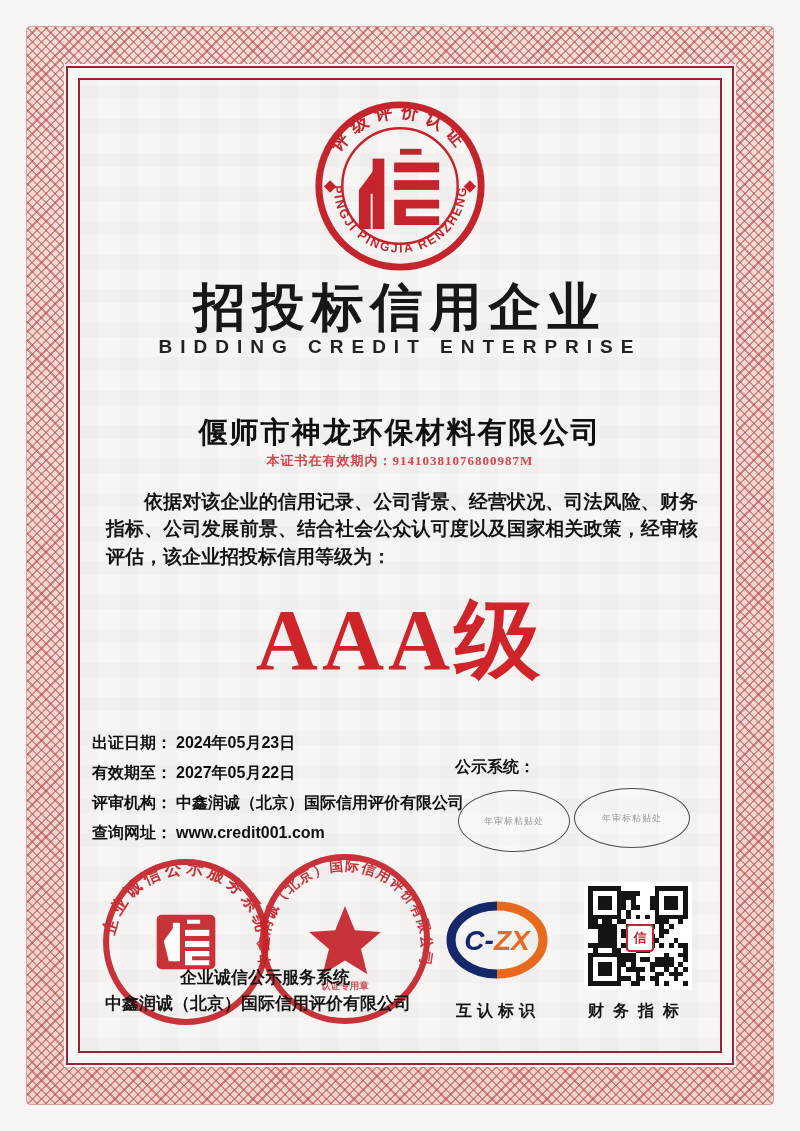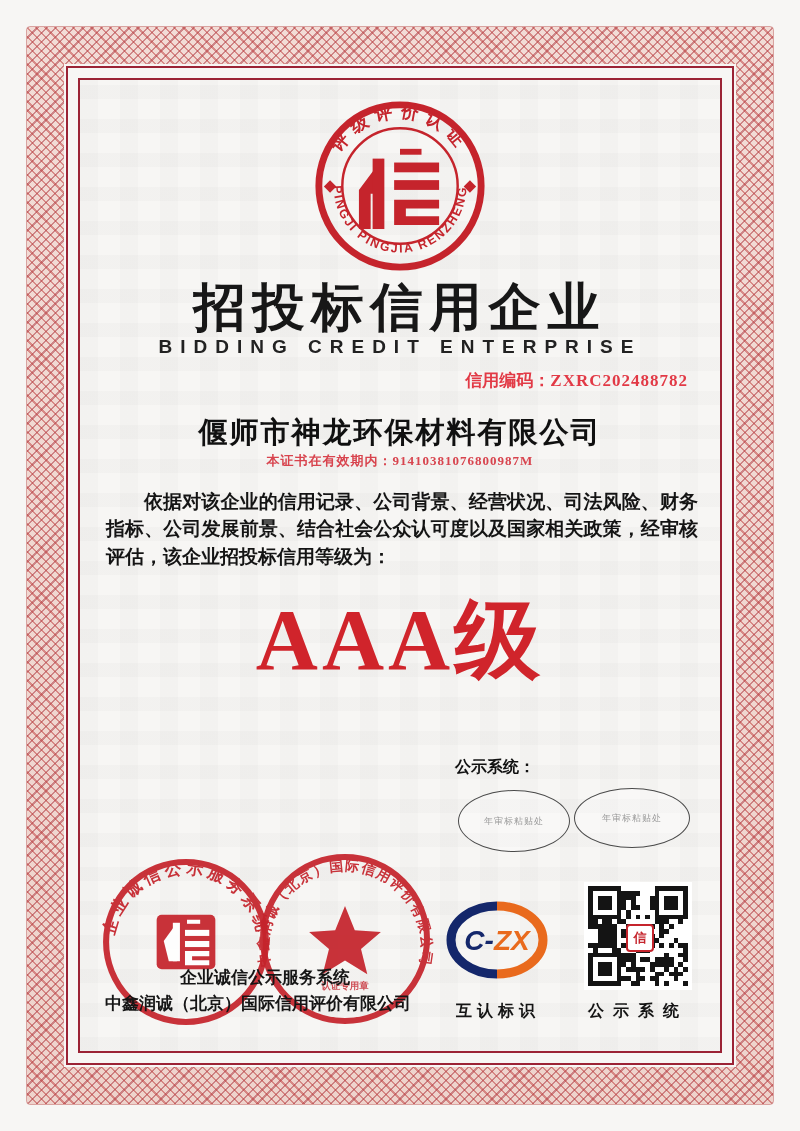--- a/index.html
+++ b/index.html
@@ -99,33 +99,44 @@
       <rect x="90" y="52" width="22" height="6"></rect>
       <rect x="84" y="66" width="46" height="10"></rect>
       <rect x="84" y="84" width="46" height="10"></rect>
       <path d="M 130,104 h -46 v 26 h 46 v -9 h -34 v -8 h 34 z"></path>
     </g>
   </svg>
 
   <div class="abs ctr title">招投标信用企业</div>
   <div class="abs ctr subtitle">BIDDING CREDIT ENTERPRISE</div>
 
-  <div class="abs creditline">
-    <span>信用编码：</span><span class="val">ZXRC202488782</span>
-  </div>
 
   <div class="abs ctr company">偃师市神龙环保材料有限公司</div>
   <div class="abs ctr uscc">
     <span>本证书在有效期内：</span><span>91410381076800987M</span>
   </div>
 
   <div class="abs ctr rating">AAA级</div>
 
   <div class="abs para">依据对该企业的信用记录、公司背景、经营状况、司法风险、财务指标、公司发展前景、结合社会公众认可度以及国家相关政策，经审核评估，该企业招投标信用等级为：</div>
 
+  <div class="abs fields">
+    <div class="row">
+      <span class="lab">出证日期：</span><span>2024年05月23日</span>
+    </div>
+    <div class="row">
+      <span class="lab">有效期至：</span><span>2027年05月22日</span>
+    </div>
+    <div class="row">
+      <span class="lab">评审机构：</span><span>中鑫润诚（北京）国际信用评价有限公司</span>
+    </div>
+    <div class="row">
+      <span class="lab">查询网址：</span><span>www.credit001.com</span>
+    </div>
+  </div>
 
   <div class="abs annual">公示系统：</div>
   <div class="abs oval oval1">
     <span>年审标粘贴处</span>
   </div>
   <div class="abs oval oval2">
     <span>年审标粘贴处</span>
   </div>
 
   <svg class="abs sealL" viewBox="0 0 170 170">
@@ -409,15 +420,15 @@
         <i style="grid-row:21;grid-column:6"></i>
         <i style="grid-row:21;grid-column:7"></i>
         <i style="grid-row:21;grid-column:10"></i>
         <i style="grid-row:21;grid-column:11"></i>
         <i style="grid-row:21;grid-column:15"></i>
         <i style="grid-row:21;grid-column:17"></i>
         <i style="grid-row:21;grid-column:21"></i>
       </div>
     <div class="qrbadge">信</div>
   </div>
-  <div class="abs qrlabel">公示系统</div>
+  <div class="abs qrlabel">财务指标</div>
 
 </div>
 
 </body></html>

